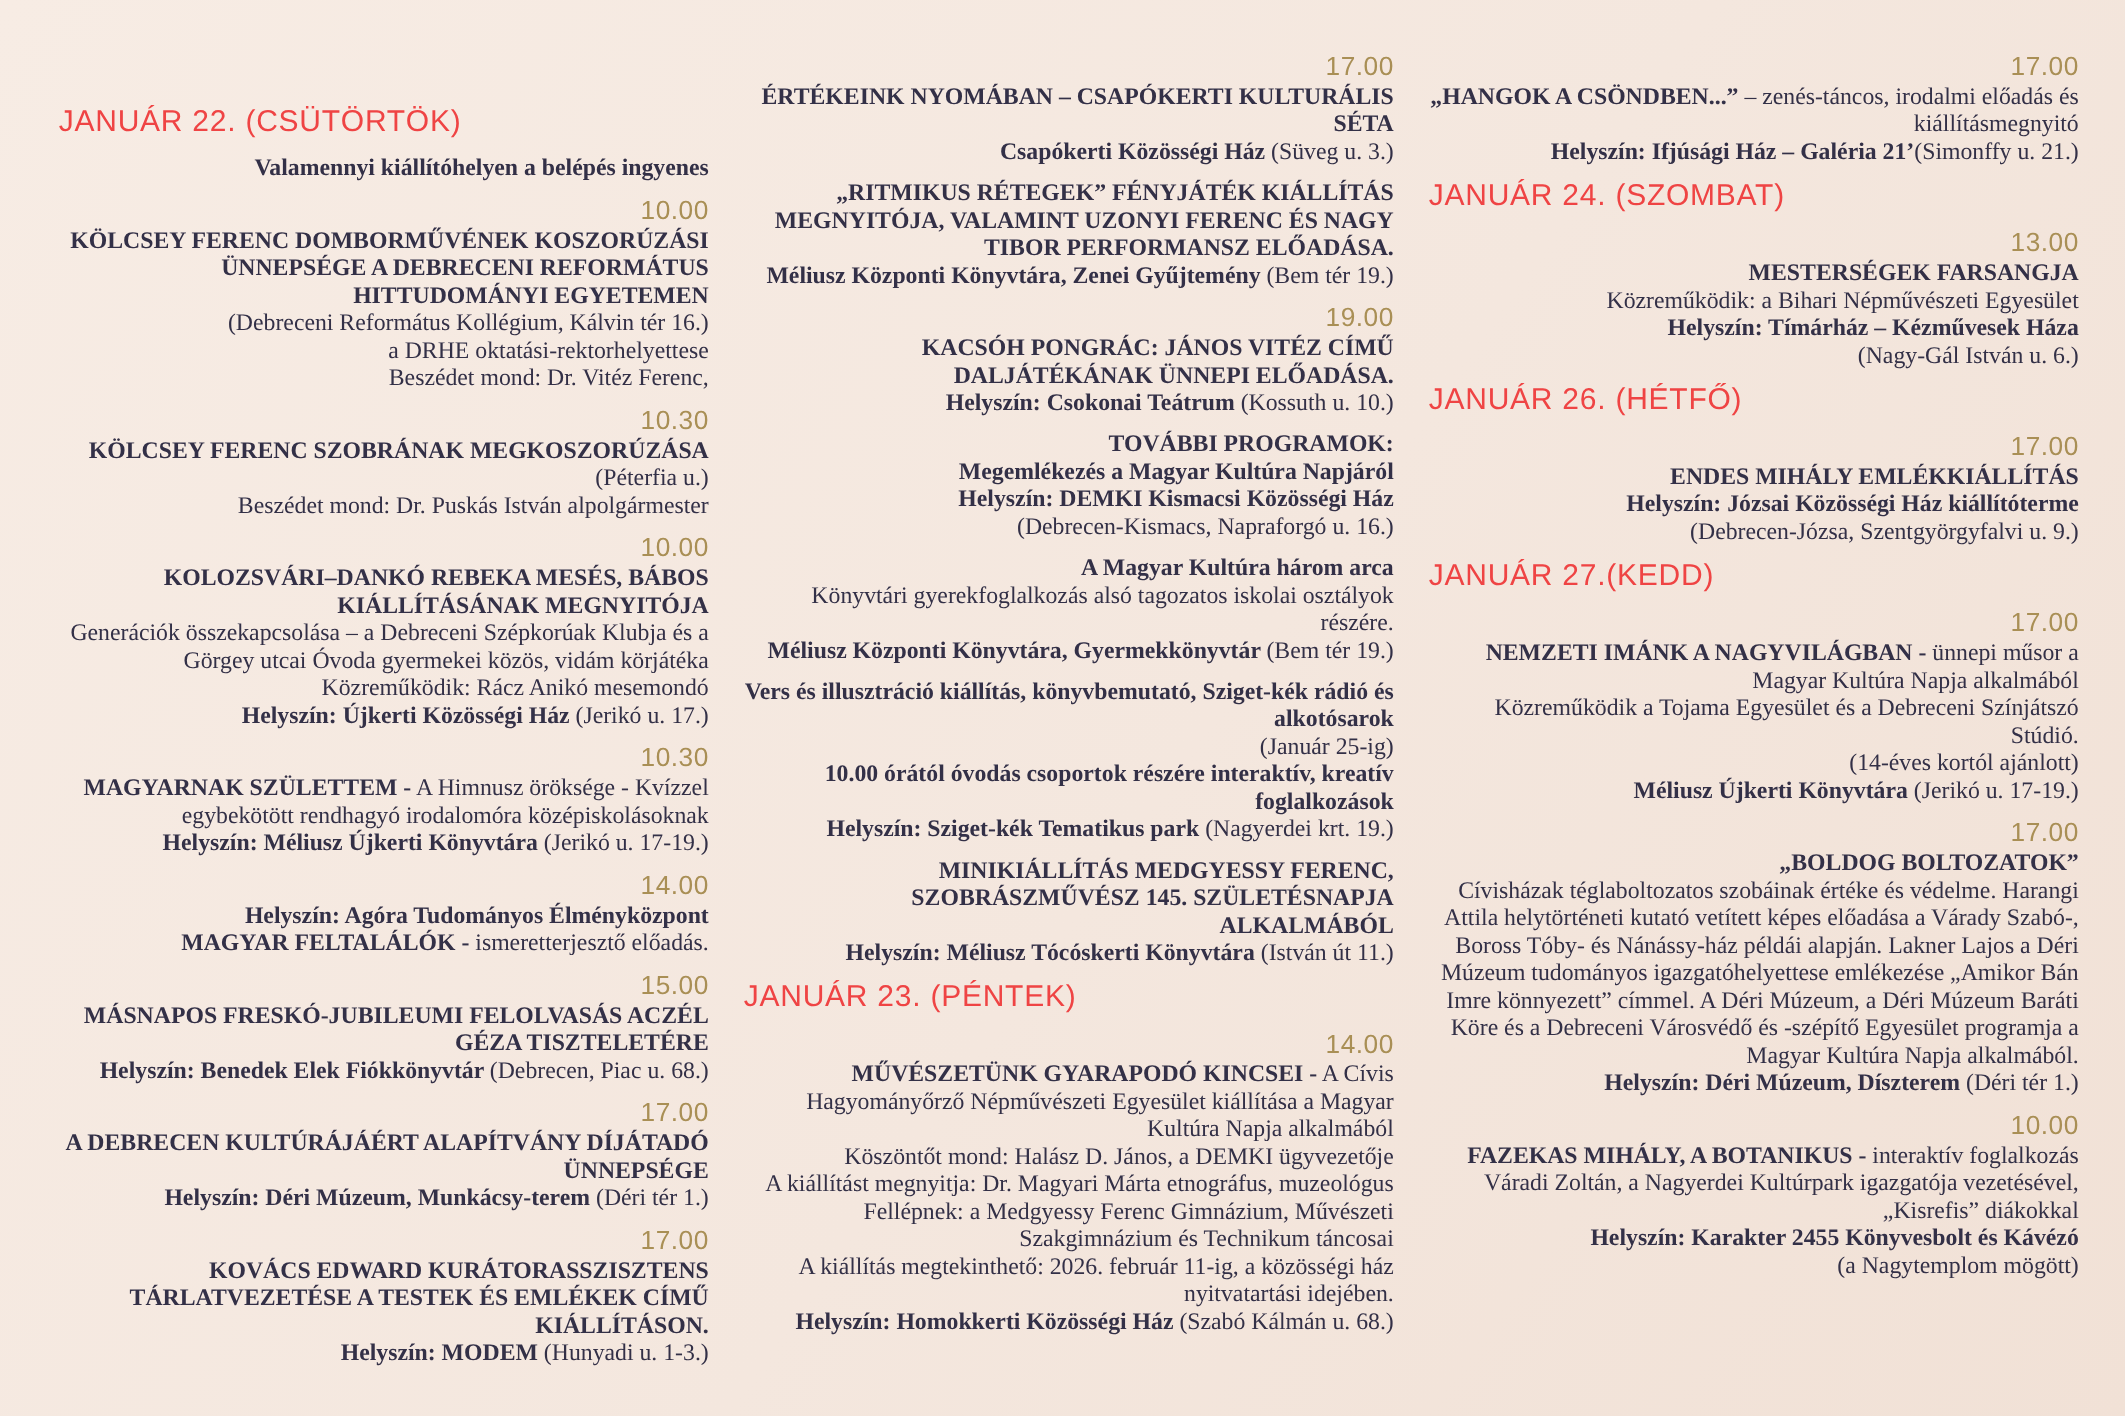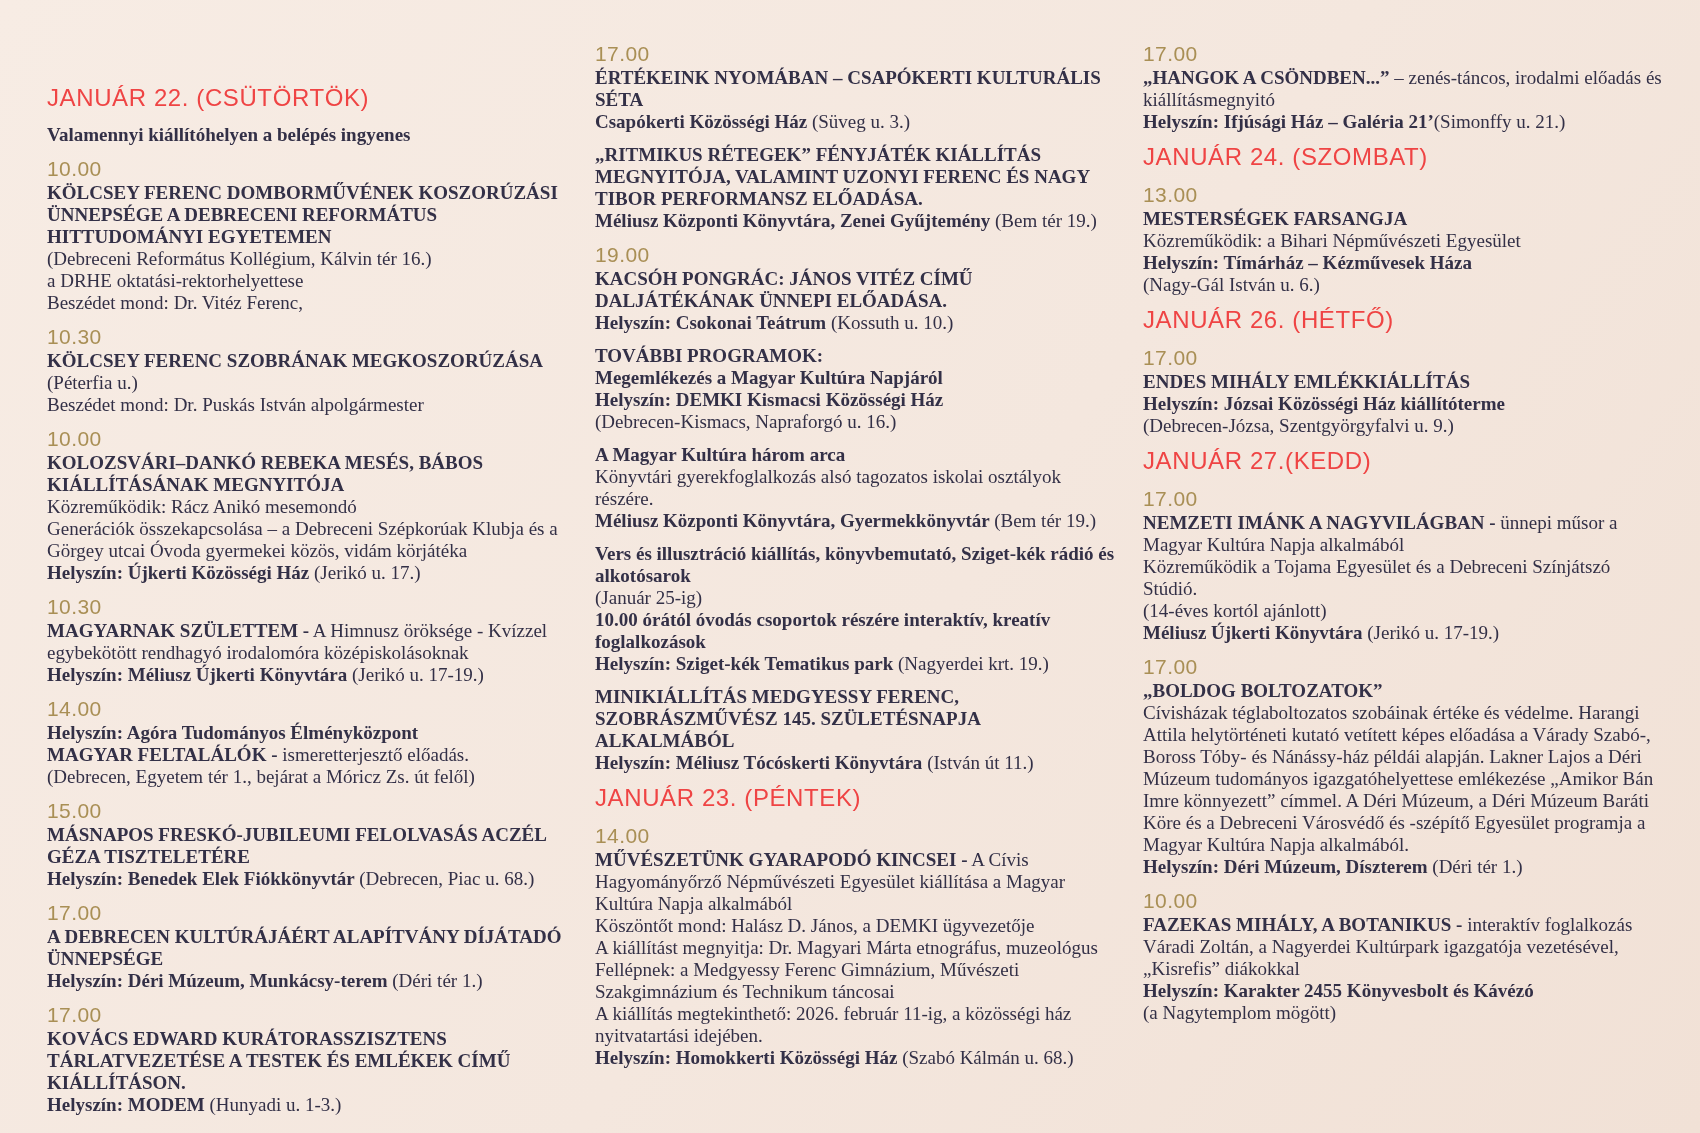--- a/index.html
+++ b/index.html
@@ -31,20 +31,21 @@
     font-family: "Liberation Sans", sans-serif;
     font-weight: 400;
     font-size: 24px;
     line-height: 26px;
     letter-spacing: 0.6px;
     color: #ef4444;
     margin: 3px 0 13px 0;
   }
   .event {
     margin: 0 0 11px 0;
+    text-align: right;
   }
   .time {
     font-family: "Liberation Sans", sans-serif;
     font-weight: 400;
     font-size: 21px;
     line-height: 24px;
     letter-spacing: 0.4px;
     color: #a98f55;
     margin: 0 0 1px 0;
   }
@@ -77,34 +78,33 @@
       </div>
       <div class="event">
         <div class="time">10.30</div>
         <p class="para"><span class="seg-b">KÖLCSEY FERENC SZOBRÁNAK MEGKOSZORÚZÁSA</span></p>
         <p class="para"><span class="seg-i">(Péterfia u.)</span></p>
         <p class="para"><span class="seg-r">Beszédet mond: Dr. Puskás István alpolgármester</span></p>
       </div>
       <div class="event">
         <div class="time">10.00</div>
         <p class="para"><span class="seg-b">KOLOZSVÁRI–DANKÓ REBEKA MESÉS, BÁBOS KIÁLLÍTÁSÁNAK MEGNYITÓJA</span></p>
+        <p class="para"><span class="seg-r">Generációk összekapcsolása – a Debreceni Szépkorúak Klubja és a Görgey utcai Óvoda gyermekei közös, vidám körjátéka</span></p>
         <p class="para"><span class="seg-r">Közreműködik: Rácz Anikó mesemondó</span></p>
-        <p class="para"><span class="seg-r">Generációk összekapcsolása – a Debreceni Szépkorúak Klubja és a Görgey utcai Óvoda gyermekei közös, vidám körjátéka</span></p>
         <p class="para"><span class="seg-b">Helyszín: Újkerti Közösségi Ház </span><span class="seg-i">(Jerikó u. 17.)</span></p>
       </div>
       <div class="event">
         <div class="time">10.30</div>
         <p class="para"><span class="seg-b">MAGYARNAK SZÜLETTEM -</span><span class="seg-r"> A Himnusz öröksége - Kvízzel egybekötött rendhagyó irodalomóra középiskolásoknak</span></p>
         <p class="para"><span class="seg-b">Helyszín: Méliusz Újkerti Könyvtára </span><span class="seg-i">(Jerikó u. 17-19.)</span></p>
       </div>
       <div class="event">
         <div class="time">14.00</div>
         <p class="para"><span class="seg-b">Helyszín: Agóra Tudományos Élményközpont</span></p>
         <p class="para"><span class="seg-b">MAGYAR FELTALÁLÓK -</span><span class="seg-r"> ismeretterjesztő előadás.</span></p>
-        <p class="para"><span class="seg-i">(Debrecen, Egyetem tér 1., bejárat a Móricz Zs. út felől)</span></p>
       </div>
       <div class="event">
         <div class="time">15.00</div>
         <p class="para"><span class="seg-b">MÁSNAPOS FRESKÓ-JUBILEUMI FELOLVASÁS ACZÉL GÉZA TISZTELETÉRE</span></p>
         <p class="para"><span class="seg-b">Helyszín: Benedek Elek Fiókkönyvtár </span><span class="seg-i">(Debrecen, Piac u. 68.)</span></p>
       </div>
       <div class="event">
         <div class="time">17.00</div>
         <p class="para"><span class="seg-b">A DEBRECEN KULTÚRÁJÁÉRT ALAPÍTVÁNY DÍJÁTADÓ ÜNNEPSÉGE</span></p>
         <p class="para"><span class="seg-b">Helyszín: Déri Múzeum, Munkácsy-terem </span><span class="seg-i">(Déri tér 1.)</span></p>

